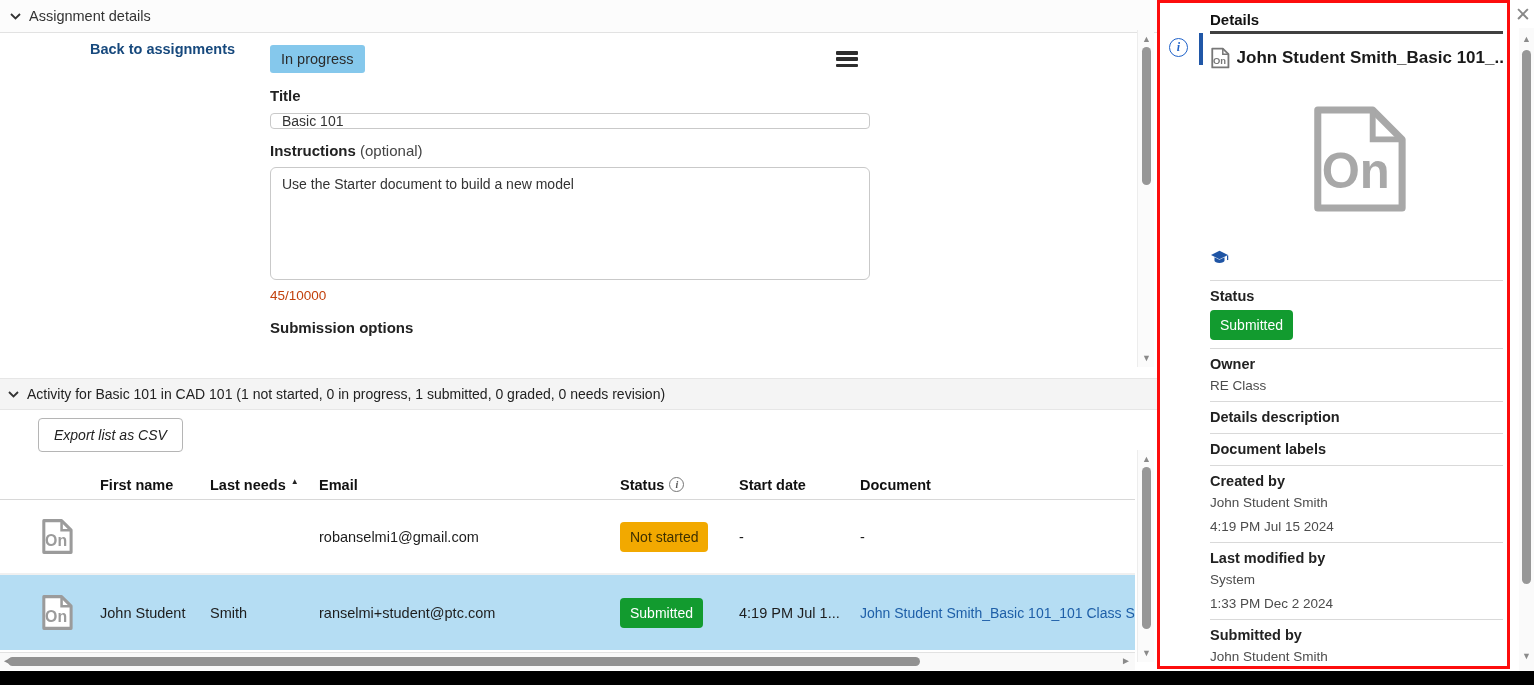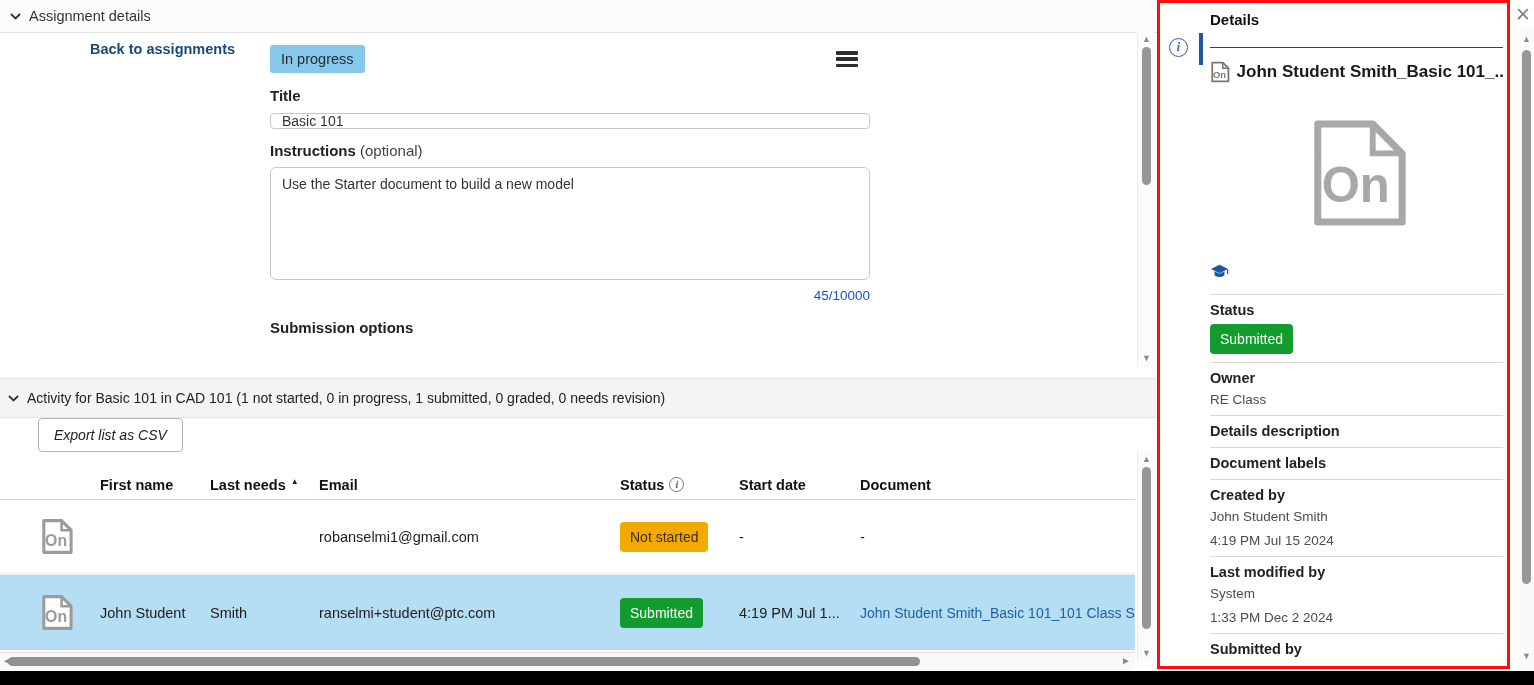--- a/index.html
+++ b/index.html
@@ -21,24 +21,24 @@
   .badge { display:inline-block; padding:6px 11px; border-radius:3px; font-size:14.5px; color:#2b2b2b; }
   .badge-inprogress { background:#85c8ec; }
   .burger { width:22px; height:16px; display:flex; flex-direction:column; justify-content:space-between; cursor:pointer; margin:6px 12px 0 0; }
   .burger span { display:block; height:3.5px; background:#2d2d2d; border-radius:1px; }
   .field-label { margin-top:12px; font-size:15px; font-weight:bold; color:#222; }
   .optional { font-weight:normal; color:#444; }
   .text-input { margin-top:9px; width:600px; height:16px; border:1px solid #c9c9c9; border-radius:4px;
     padding:0 11px; font-size:14px; color:#333; font-family:"Liberation Sans", sans-serif; background:#fff; }
   .text-area { margin-top:8px; width:600px; height:113px; border:1px solid #c9c9c9; border-radius:6px;
     padding:8px 11px; font-size:14px; color:#333; font-family:"Liberation Sans", sans-serif; resize:none; background:#fff; }
-  .char-count { margin-top:4px; text-align:right; font-size:13.5px; color:#1d4ed8; }
+  .char-count { margin-top:4px; font-size:13.5px; color:#c2410c; }
   .subopt { margin-top:16px; font-size:15px; font-weight:bold; color:#222; }
 
-  .activity-bar { position:absolute; left:0; top:378px; width:1157px; height:40px; background:#f4f4f4;
+  .activity-bar { position:absolute; left:0; top:378px; width:1157px; height:32px; background:#f4f4f4;
     border-top:1px solid #e6e6e6; border-bottom:1px solid #e6e6e6; display:flex; align-items:center; gap:8px; padding-left:8px; }
   .activity-bar .bar-label { font-size:14px; color:#222; }
   .export-btn { position:absolute; left:38px; top:418px; padding:8px 15px; background:#fff;
     border:1px solid #b5b5b5; border-radius:4px; font-size:14px; color:#222; cursor:pointer;font-style:italic; }
 
   
   .table { position:absolute; left:0; top:470px; width:1135px; }
   .trow { display:grid; grid-template-columns:100px 110px 109px 301px 119px 121px auto; align-items:center; }
   .thead { height:30px; border-bottom:1px solid #d8d8d8; }
   .thead .hcell { font-size:14.5px; font-weight:bold; color:#111; display:flex; gap:5px; cursor:pointer; }
@@ -64,21 +64,21 @@
   .hsb { position:absolute; left:0; top:652px; width:1135px; height:18px; background:#f9f9f9; border-top:1px solid #e2e2e2; }
   .hsb .arrow { position:absolute; top:2px; color:#8a8a8a; font-size:10px; cursor:pointer; }
   .hsb .thumb { position:absolute; left:8px; top:4px; width:912px; height:9px; background:#919191; border-radius:5px; cursor:grab; }
 
   
   .details-panel { position:absolute; left:1157px; top:0; width:353px; height:669px; background:#fff;
     border:3px solid #fd0d0d; overflow:hidden; }
   .dp-rail-info { position:absolute; left:9px; top:34px; cursor:pointer; }
   .dp-indicator { position:absolute; left:39px; top:30px; width:4px; height:32px; background:#2057a7; }
   .dp-content { position:absolute; left:50px; top:0; width:293px; height:663px; overflow:hidden; }
-  .dp-header { padding-top:8px; height:45px; font-size:15px; font-weight:bold; color:#111; border-bottom:1px solid #404040; }
+  .dp-header { padding-top:8px; height:31px; font-size:15px; font-weight:bold; color:#111; border-bottom:3px solid #404040; }
   .dp-doc-title { margin-top:13px; display:flex; align-items:center; gap:7px; overflow:hidden; }
   .dp-doc-title .t { font-size:17px; font-weight:bold; color:#1a1a1a; white-space:nowrap; overflow:hidden; }
   .dp-thumb { margin:34px auto 0 auto; width:102px; }
   .dp-cap { margin-top:31px; }
   .dp-divider { border-bottom:1px solid #d9d9d9; margin-top:9px; }
   .dp-section { border-bottom:1px solid #d9d9d9; padding:7px 0 8px 0; }
   .dp-label { font-size:14.5px; font-weight:bold; color:#222; }
   .dp-value { margin-top:6px; font-size:13.5px; color:#4c4c4c; }
   .dp-time { margin-top:9px; font-size:13.5px; color:#4c4c4c; }
   .dp-section .badge-submitted { margin-top:6px; }

